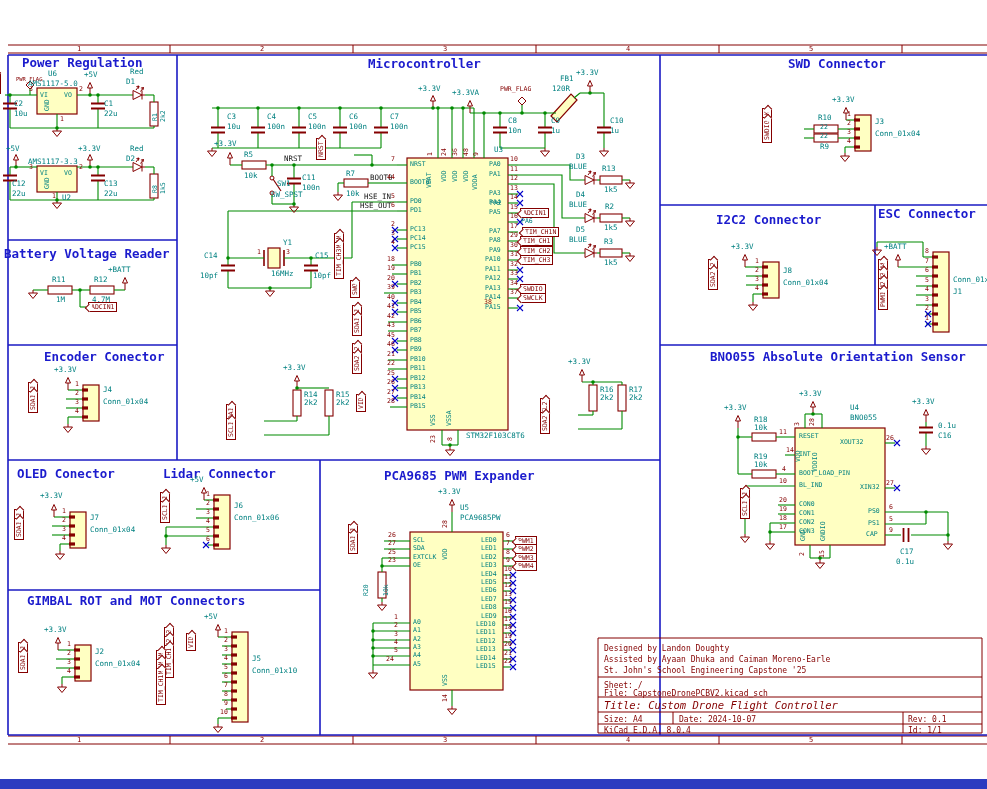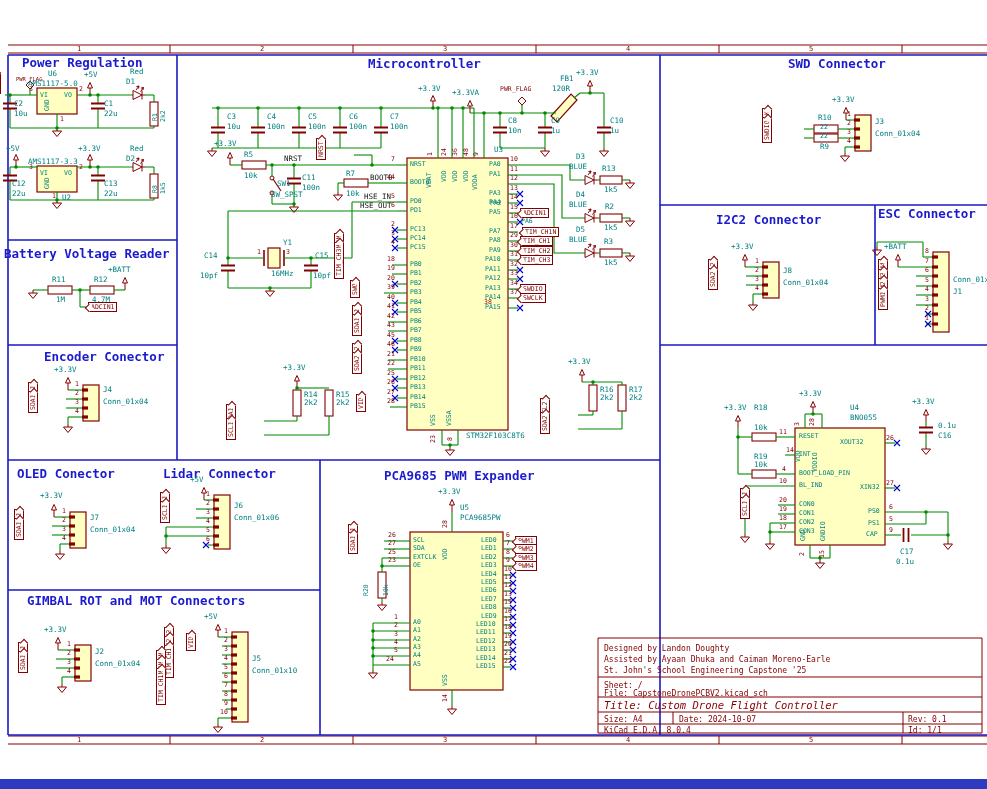--- a/index.html
+++ b/index.html
@@ -602,20 +602,21 @@
 
     <span class="abs T" style="left:22px;top:56px">Power Regulation</span>
     <span class="abs T" style="left:368px;top:57px">Microcontroller</span>
     <span class="abs T" style="left:788px;top:57px">SWD Connector</span>
     <span class="abs T" style="left:4px;top:247px">Battery Voltage Reader</span>
     <span class="abs T" style="left:44px;top:350px">Encoder Conector</span>
     <span class="abs T" style="left:716px;top:213px">I2C2 Connector</span>
     <span class="abs T" style="left:878px;top:207px">ESC Connector</span>
     <span class="abs T" style="left:17px;top:467px">OLED Conector</span>
     <span class="abs T" style="left:163px;top:467px">Lidar Connector</span>
+    <span class="abs T" style="left:710px;top:350px">BNO055 Absolute Orientation Sensor</span>
     <span class="abs T" style="left:27px;top:594px">GIMBAL ROT and MOT Connectors</span>
     <span class="abs T" style="left:384px;top:469px">PCA9685 PWM Expander</span>
 
     <span class="abs tb" style="left:604px;top:644px">Designed by Landon Doughty</span>
     <span class="abs tb" style="left:604px;top:655px">Assisted by Ayaan Dhuka and Caiman Moreno-Earle</span>
     <span class="abs tb" style="left:604px;top:666px">St. John's School Engineering Capstone '25</span>
     <span class="abs tb" style="left:604px;top:681px">Sheet: /</span>
     <span class="abs tb" style="left:604px;top:689px">File: CapstoneDronePCBV2.kicad_sch</span>
     <span class="abs ti" style="left:604px;top:700px">Title: Custom Drone Flight Controller</span>
     <span class="abs tb" style="left:604px;top:715px">Size: A4</span>
@@ -899,21 +900,21 @@
       <span class="abs m" style="left: 925px; top: 258px;">7</span>
       <span class="abs m" style="left: 925px; top: 267px;">6</span>
       <span class="abs m" style="left: 925px; top: 277px;">5</span>
       <span class="abs m" style="left: 925px; top: 286px;">4</span>
       <span class="abs m" style="left: 925px; top: 296px;">3</span>
       <span class="abs m" style="left: 925px; top: 305px;">2</span>
       <span class="abs m" style="left: 925px; top: 315px;">1</span>
       <span class="abs t" style="left: 953px; top: 276px;">Conn_01x08</span>
       <span class="abs t" style="left: 953px; top: 288px;">J1</span>
       <span class="abs t" style="left: 724px; top: 404px;">+3.3V</span>
-      <span class="abs t" style="left: 754px; top: 404px;">R18</span>
+      <span class="abs t" style="left: 754px; top: 416px;">R18</span>
       <span class="abs t" style="left: 754px; top: 424px;">10k</span>
       <span class="abs t" style="left: 754px; top: 453px;">R19</span>
       <span class="abs t" style="left: 754px; top: 461px;">10k</span>
       <span class="abs t" style="left: 799px; top: 390px;">+3.3V</span>
       <span class="abs t" style="left: 850px; top: 404px;">U4</span>
       <span class="abs t" style="left: 850px; top: 414px;">BNO055</span>
       <span class="abs t" style="left: 912px; top: 398px;">+3.3V</span>
       <span class="abs t" style="left: 938px; top: 422px;">0.1u</span>
       <span class="abs t" style="left: 938px; top: 432px;">C16</span>
       <span class="abs t" style="left: 900px; top: 548px;">C17</span>

